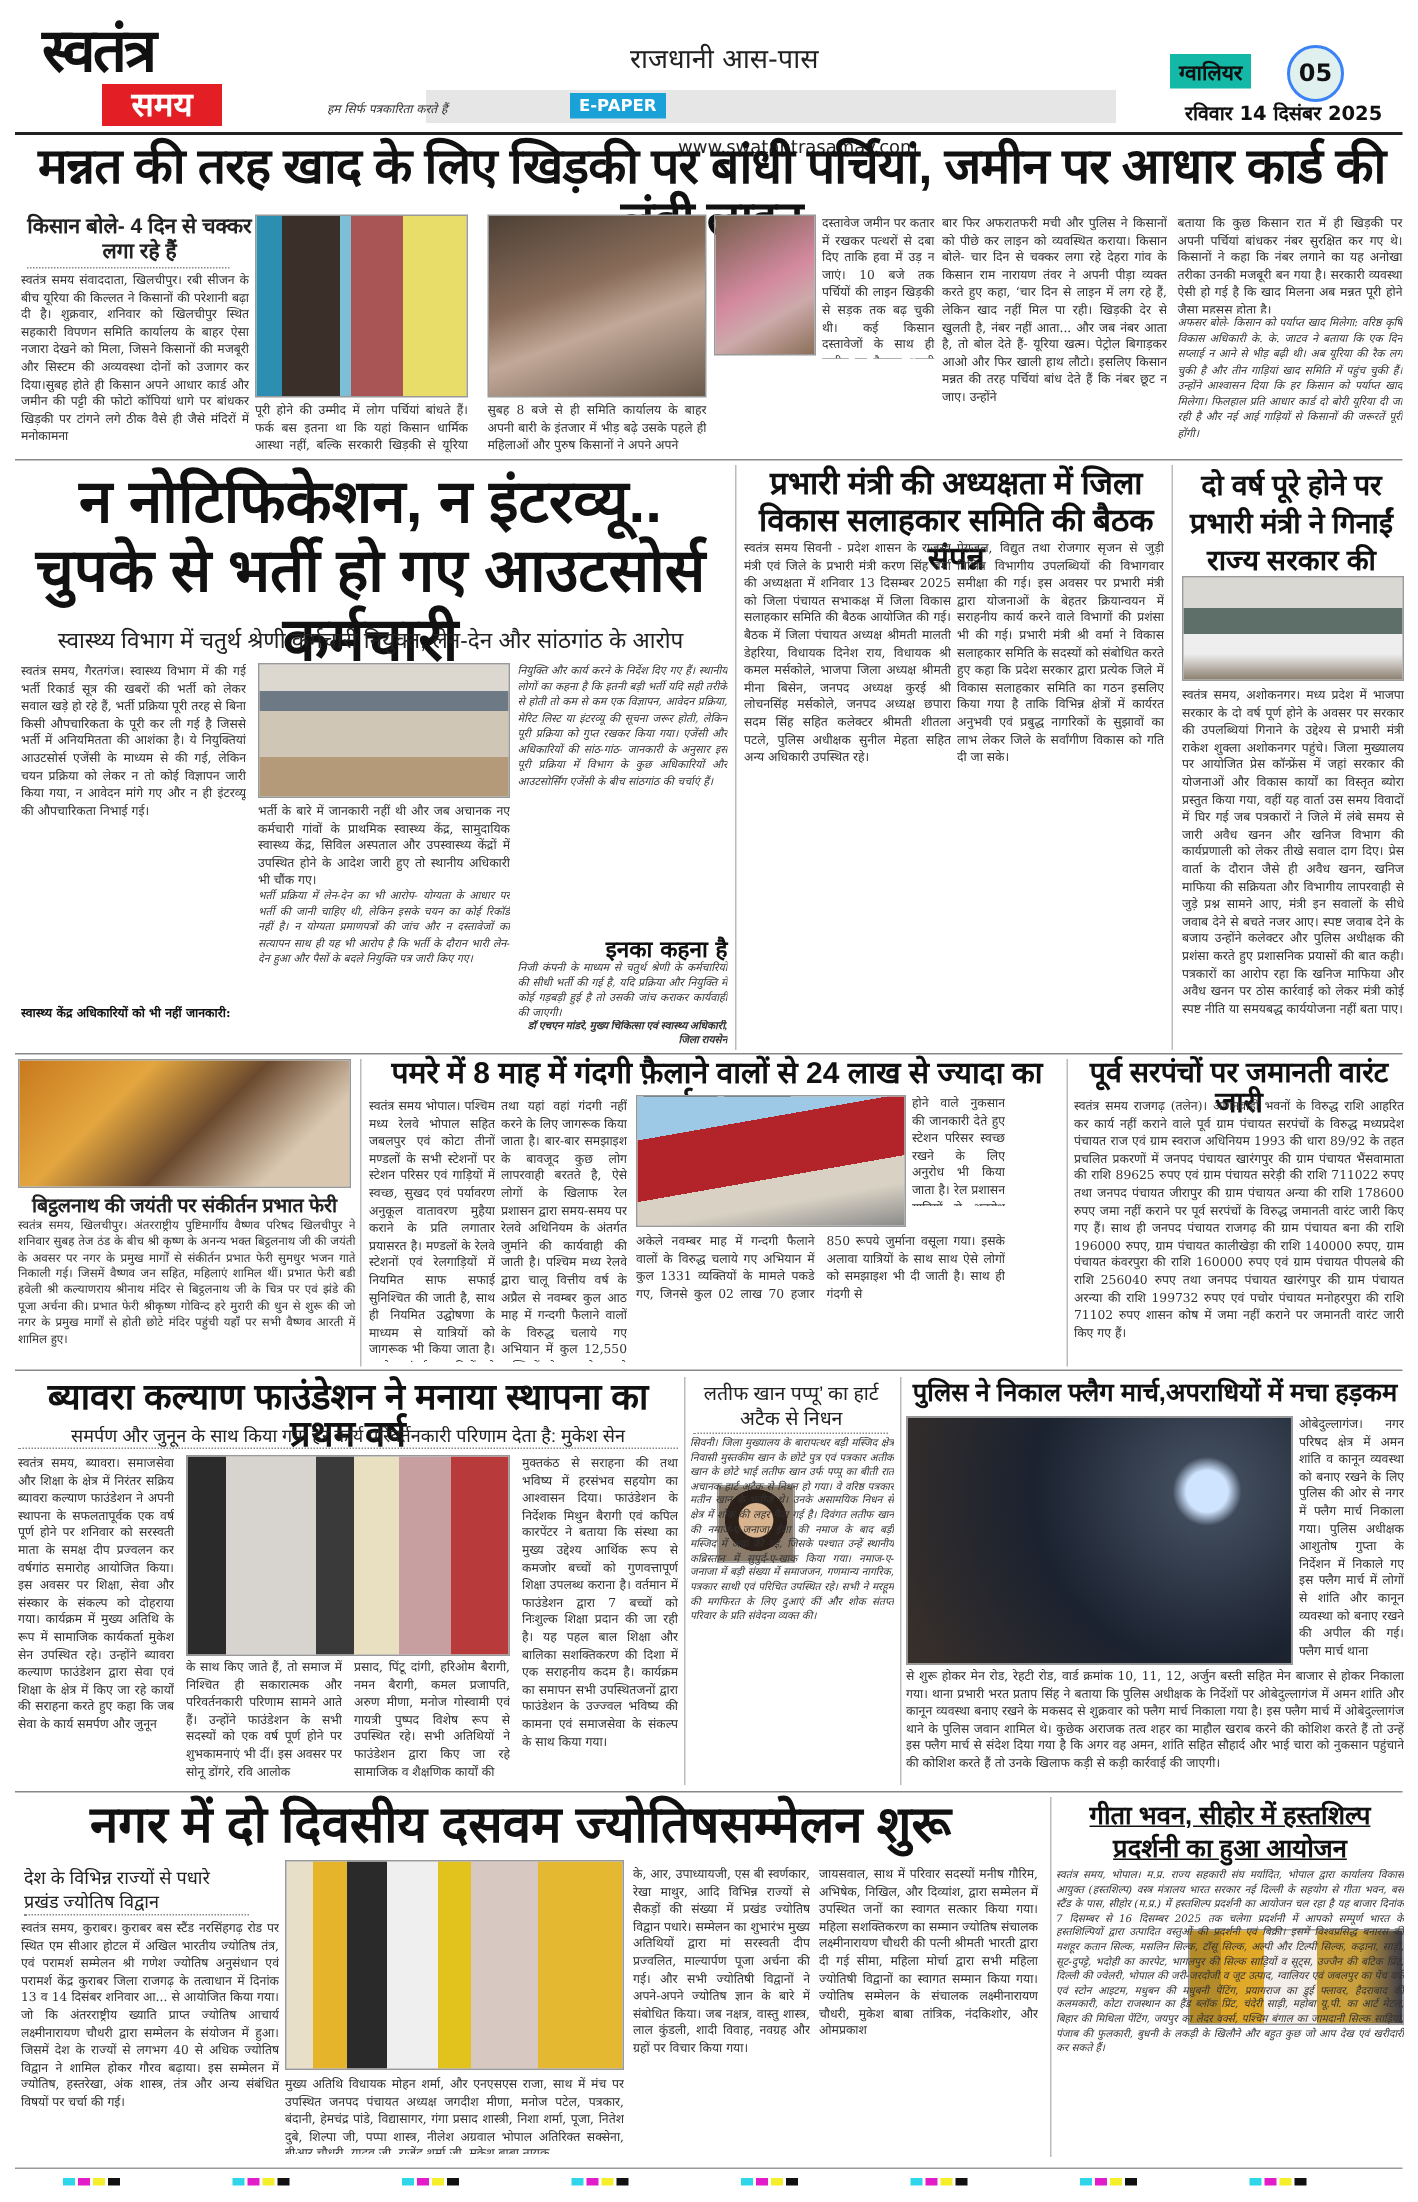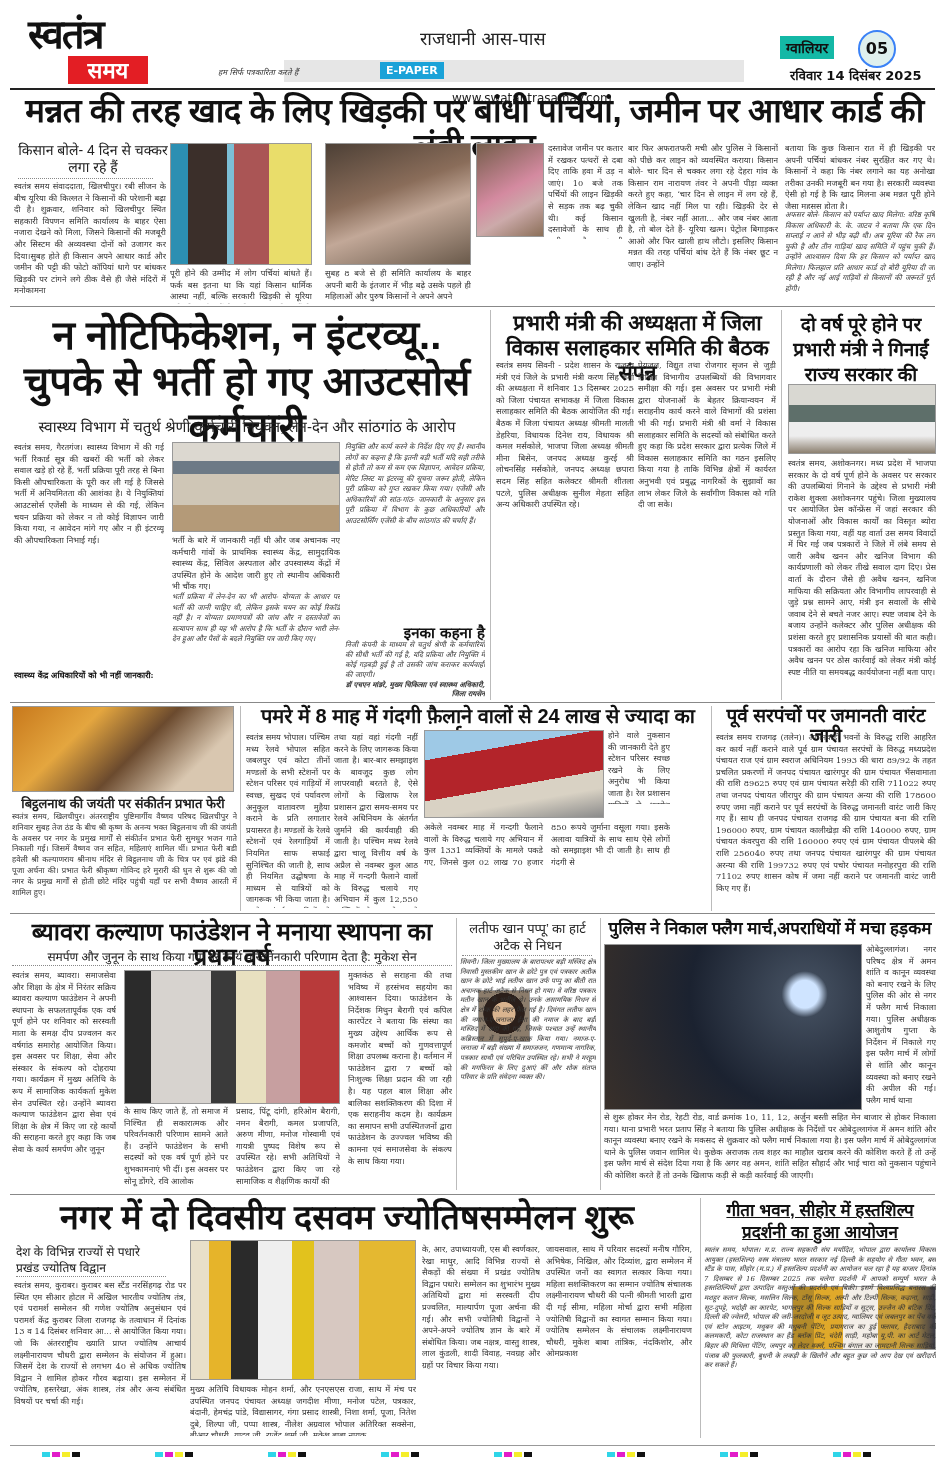--- a/index.html
+++ b/index.html
@@ -39,21 +39,21 @@
 <div class="abs epaper-strip"></div>
 <div class="abs tagline">हम सिर्फ पत्रकारिता करते हैं</div>
 <div class="abs epaper-badge">E-PAPER</div>
 <div class="abs epaper-url">www.swatantrasamay.com</div>
 <div class="abs city-badge">ग्वालियर</div>
 <div class="abs page-num">05</div>
 <div class="abs date">रविवार 14 दिसंबर 2025</div>
 <div class="abs rule" style="top:88px;"></div>
 
 <div class="abs hl" style="left:12px; top:94px; width:925px; font-size:33px; text-align:center; letter-spacing:-0.5px;">मन्नत की तरह खाद के लिए खिड़की पर बांधी पर्चियां, जमीन पर आधार कार्ड की लंबी लाइन</div>
-<div class="abs sub" style="left:18px; top:142px; width:150px; font-size:14px; text-align:center; line-height:17px;">किसान बोले- 4 दिन से चक्कर लगा रहे हैं</div>
+<div class="abs sub" style="left:18px; top:142px; width:150px; font-size:14px; text-align:center; line-height:17px;font-weight:bold;">किसान बोले- 4 दिन से चक्कर लगा रहे हैं</div>
 <div class="abs dotline" style="left:18px; top:178px; width:135px;"></div>
 <div class="abs body-text" style="left:14px; top:181px; width:152px; height:120px;">स्वतंत्र समय संवाददाता, खिलचीपुर। रबी सीजन के बीच यूरिया की किल्लत ने किसानों की परेशानी बढ़ा दी है। शुक्रवार, शनिवार को खिलचीपुर स्थित सहकारी विपणन समिति कार्यालय के बाहर ऐसा नजारा देखने को मिला, जिसने किसानों की मजबूरी और सिस्टम की अव्यवस्था दोनों को उजागर कर दिया।सुबह होते ही किसान अपने आधार कार्ड और जमीन की पट्टी की फोटो कॉपियां धागे पर बांधकर खिड़की पर टांगने लगे ठीक वैसे ही जैसे मंदिरों में मनोकामना</div>
 <div class="abs photo" style="left:170px; top:143px; width:142px; height:122px; background:linear-gradient(90deg,#2c8fb2 0 12%,#3b2f2a 12% 40%,#7cbfd6 40% 45%,#a55 45% 70%,#e9dd6a 70%);"></div>
 <div class="abs body-text" style="left:170px; top:268px; width:142px; height:36px;">पूरी होने की उम्मीद में लोग पर्चियां बांधते हैं। फर्क बस इतना था कि यहां किसान धार्मिक आस्था नहीं, बल्कि सरकारी खिड़की से यूरिया पाने की उम्मीद में ऐसा किया गया। किसानों के अनुसार</div>
 <div class="abs photo" style="left:325px; top:143px; width:146px; height:122px; background:linear-gradient(160deg,#4d4036,#8a6d5a 40%,#c2a898 60%,#6a5a4b);"></div>
 <div class="abs body-text" style="left:325px; top:268px; width:146px; height:36px;">सुबह 8 बजे से ही समिति कार्यालय के बाहर अपनी बारी के इंतजार में भीड़ बढ़े उसके पहले ही महिलाओं और पुरुष किसानों ने अपने अपने</div>
 <div class="abs photo" style="left:476px; top:143px; width:68px; height:94px; background:linear-gradient(150deg,#745d4a,#d48aa0 50%,#caa 70%,#8b6f58);"></div>
 <div class="abs body-text" style="left:548px; top:143px; width:75px; height:96px;">दस्तावेज जमीन पर कतार में रखकर पत्थरों से दबा दिए ताकि हवा में उड़ न जाएं। 10 बजे तक पर्चियों की लाइन खिड़की से सड़क तक बढ़ चुकी थी। कई किसान दस्तावेजों के साथ ही जमीन पर बैठकर अपनी बारी का इंतजार करते रहे। बढ़ती भीड़ को देखते हुए दो पुलिसकर्मियों को मौके पर तैनात किया गया। करीब साढ़े 11 बजे जब खिड़की खुली तो एक</div>
 <div class="abs body-text" style="left:628px; top:143px; width:150px; height:160px;">बार फिर अफरातफरी मची और पुलिस ने किसानों को पीछे कर लाइन को व्यवस्थित कराया। किसान बोले- चार दिन से चक्कर लगा रहे देहरा गांव के किसान राम नारायण तंवर ने अपनी पीड़ा व्यक्त करते हुए कहा, ‘चार दिन से लाइन में लग रहे हैं, लेकिन खाद नहीं मिल पा रही। खिड़की देर से खुलती है, नंबर नहीं आता... और जब नंबर आता है, तो बोल देते हैं- यूरिया खत्म। पेट्रोल बिगाड़कर आओ और फिर खाली हाथ लौटो। इसलिए किसान मन्नत की तरह पर्चियां बांध देते हैं कि नंबर छूट न जाए। उन्होंने</div>
 <div class="abs body-text" style="left:785px; top:143px; width:150px; height:66px;">बताया कि कुछ किसान रात में ही खिड़की पर अपनी पर्चियां बांधकर नंबर सुरक्षित कर गए थे। किसानों ने कहा कि नंबर लगाने का यह अनोखा तरीका उनकी मजबूरी बन गया है। सरकारी व्यवस्था ऐसी हो गई है कि खाद मिलना अब मन्नत पूरी होने जैसा महसूस होता है।</div>
@@ -63,21 +63,21 @@
 <div class="abs hl" style="left:12px; top:312px; width:470px; font-size:40px; text-align:center; line-height:46px;">न नोटिफिकेशन, न इंटरव्यू.. चुपके से भर्ती हो गए आउटसोर्स कर्मचारी</div>
 <div class="abs sub" style="left:12px; top:416px; width:470px; font-size:15px; text-align:center;">स्वास्थ्य विभाग में चतुर्थ श्रेणी कर्मचारी नियुक्त, लेन-देन और सांठगांठ के आरोप</div>
 <div class="abs body-text" style="left:14px; top:442px; width:150px; height:206px;">स्वतंत्र समय, गैरतगंज। स्वास्थ्य विभाग में की गई भर्ती रिकार्ड सूत्र की खबरों की भर्ती को लेकर सवाल खड़े हो रहे हैं, भर्ती प्रक्रिया पूरी तरह से बिना किसी औपचारिकता के पूरी कर ली गई है जिससे भर्ती में अनियमितता की आशंका है। ये नियुक्तियां आउटसोर्स एजेंसी के माध्यम से की गई, लेकिन चयन प्रक्रिया को लेकर न तो कोई विज्ञापन जारी किया गया, न आवेदन मांगे गए और न ही इंटरव्यू की औपचारिकता निभाई गई।</div>
 <div class="abs body-text" style="left:14px; top:650px; width:150px; height:46px; font-weight:bold; color:#111;margin-top:20px;">स्वास्थ्य केंद्र अधिकारियों को भी नहीं जानकारी:</div>
 <div class="abs photo" style="left:172px; top:442px; width:168px; height:90px; background:linear-gradient(180deg,#dcd8d0 0 20%,#6d7a86 20% 35%,#cfc6b6 35% 70%,#b49a78 70%);"></div>
 <div class="abs body-text" style="left:172px; top:535px; width:168px; height:56px;">भर्ती के बारे में जानकारी नहीं थी और जब अचानक नए कर्मचारी गांवों के प्राथमिक स्वास्थ्य केंद्र, सामुदायिक स्वास्थ्य केंद्र, सिविल अस्पताल और उपस्वास्थ्य केंद्रों में उपस्थित होने के आदेश जारी हुए तो स्थानीय अधिकारी भी चौंक गए।</div>
 <div class="abs body-text italic" style="left:172px; top:592px; width:168px; height:104px; font-size:7.2px; line-height:10.5px;">भर्ती प्रक्रिया में लेन-देन का भी आरोप- योग्यता के आधार पर भर्ती की जानी चाहिए थी, लेकिन इसके चयन का कोई रिकॉर्ड नहीं है। न योग्यता प्रमाणपत्रों की जांच और न दस्तावेजों का सत्यापन साथ ही यह भी आरोप है कि भर्ती के दौरान भारी लेन-देन हुआ और पैसों के बदले नियुक्ति पत्र जारी किए गए।</div>
 <div class="abs body-text italic" style="left:345px; top:442px; width:140px; height:130px; font-size:7.2px; line-height:10.5px;">नियुक्ति और कार्य करने के निर्देश दिए गए हैं। स्थानीय लोगों का कहना है कि इतनी बड़ी भर्ती यदि सही तरीके से होती तो कम से कम एक विज्ञापन, आवेदन प्रक्रिया, मेरिट लिस्ट या इंटरव्यू की सूचना जरूर होती, लेकिन पूरी प्रक्रिया को गुप्त रखकर किया गया। एजेंसी और अधिकारियों की सांठ-गांठ- जानकारी के अनुसार इस पूरी प्रक्रिया में विभाग के कुछ अधिकारियों और आउटसोर्सिंग एजेंसी के बीच सांठगांठ की चर्चाएं हैं।</div>
 <div class="abs" style="left:345px; top:622px; width:140px; font-size:15px; font-weight:bold; text-align:right;">इनका कहना है</div>
 <div class="abs body-text italic" style="left:345px; top:640px; width:140px; height:40px; font-size:7.2px; line-height:10px;">निजी कंपनी के माध्यम से चतुर्थ श्रेणी के कर्मचारियों की सीधी भर्ती की गई है, यदि प्रक्रिया और नियुक्ति में कोई गड़बड़ी हुई है तो उसकी जांच कराकर कार्यवाही की जाएगी।</div>
-<div class="abs body-text italic" style="left:345px; top:680px; width:140px; height:20px; font-size:7px; line-height:9px; font-weight:bold; text-align:right;">डॉ एचएन मांडरे, मुख्य चिकित्सा एवं स्वास्थ्य अधिकारी, जिला रायसेन</div>
+<div class="abs body-text italic" style="left:345px; top:680px; width:140px; height:20px; font-size:7px; line-height:9px; font-weight:bold; text-align:right;font-family:Liberation Serif, serif;">डॉ एचएन मांडरे, मुख्य चिकित्सा एवं स्वास्थ्य अधिकारी, जिला रायसेन</div>
 <div class="abs vline" style="left:490px; top:310px; height:390px;"></div>
 
 <div class="abs hl" style="left:495px; top:310px; width:285px; font-size:21px; text-align:center; font-weight:bold; line-height:25px;">प्रभारी मंत्री की अध्यक्षता में जिला विकास सलाहकार समिति की बैठक संपन्न</div>
 <div class="abs body-text" style="left:496px; top:360px; width:138px; height:336px;">स्वतंत्र समय सिवनी - प्रदेश शासन के राजस्व मंत्री एवं जिले के प्रभारी मंत्री करण सिंह वर्मा की अध्यक्षता में शनिवार 13 दिसम्बर 2025 को जिला पंचायत सभाकक्ष में जिला विकास सलाहकार समिति की बैठक आयोजित की गई। बैठक में जिला पंचायत अध्यक्ष श्रीमती मालती डेहरिया, विधायक दिनेश राय, विधायक श्री कमल मर्सकोले, भाजपा जिला अध्यक्ष श्रीमती मीना बिसेन, जनपद अध्यक्ष कुरई श्री लोचनसिंह मर्सकोले, जनपद अध्यक्ष छपारा सदम सिंह सहित कलेक्टर श्रीमती शीतला पटले, पुलिस अधीक्षक सुनील मेहता सहित अन्य अधिकारी उपस्थित रहे।</div>
 <div class="abs body-text" style="left:638px; top:360px; width:138px; height:336px;">पेयजल, विद्युत तथा रोजगार सृजन से जुड़ी विभिन्न विभागीय उपलब्धियों की विभागवार समीक्षा की गई। इस अवसर पर प्रभारी मंत्री द्वारा योजनाओं के बेहतर क्रियान्वयन में सराहनीय कार्य करने वाले विभागों की प्रशंसा भी की गई। प्रभारी मंत्री श्री वर्मा ने विकास सलाहकार समिति के सदस्यों को संबोधित करते हुए कहा कि प्रदेश सरकार द्वारा प्रत्येक जिले में विकास सलाहकार समिति का गठन इसलिए किया गया है ताकि विभिन्न क्षेत्रों में कार्यरत अनुभवी एवं प्रबुद्ध नागरिकों के सुझावों का लाभ लेकर जिले के सर्वांगीण विकास को गति दी जा सके।</div>
 <div class="abs vline" style="left:781px; top:310px; height:390px;"></div>
 
 <div class="abs hl" style="left:786px; top:312px; width:150px; font-size:19px; text-align:center; font-weight:bold; line-height:25px;">दो वर्ष पूरे होने पर प्रभारी मंत्री ने गिनाईं राज्य सरकार की उपलब्धियाँ</div>
 <div class="abs photo" style="left:788px; top:384px; width:148px; height:70px; background:linear-gradient(180deg,#d9d8d2 0 30%,#5e6f6a 30% 55%,#eee 55% 75%,#8c8070);"></div>
 <div class="abs body-text" style="left:788px; top:458px; width:148px; height:238px;">स्वतंत्र समय, अशोकनगर। मध्य प्रदेश में भाजपा सरकार के दो वर्ष पूर्ण होने के अवसर पर सरकार की उपलब्धियां गिनाने के उद्देश्य से प्रभारी मंत्री राकेश शुक्ला अशोकनगर पहुंचे। जिला मुख्यालय पर आयोजित प्रेस कॉन्फ्रेंस में जहां सरकार की योजनाओं और विकास कार्यों का विस्तृत ब्योरा प्रस्तुत किया गया, वहीं यह वार्ता उस समय विवादों में घिर गई जब पत्रकारों ने जिले में लंबे समय से जारी अवैध खनन और खनिज विभाग की कार्यप्रणाली को लेकर तीखे सवाल दाग दिए। प्रेस वार्ता के दौरान जैसे ही अवैध खनन, खनिज माफिया की सक्रियता और विभागीय लापरवाही से जुड़े प्रश्न सामने आए, मंत्री इन सवालों के सीधे जवाब देने से बचते नजर आए। स्पष्ट जवाब देने के बजाय उन्होंने कलेक्टर और पुलिस अधीक्षक की प्रशंसा करते हुए प्रशासनिक प्रयासों की बात कही। पत्रकारों का आरोप रहा कि खनिज माफिया और अवैध खनन पर ठोस कार्रवाई को लेकर मंत्री कोई स्पष्ट नीति या समयबद्ध कार्ययोजना नहीं बता पाए।</div>

